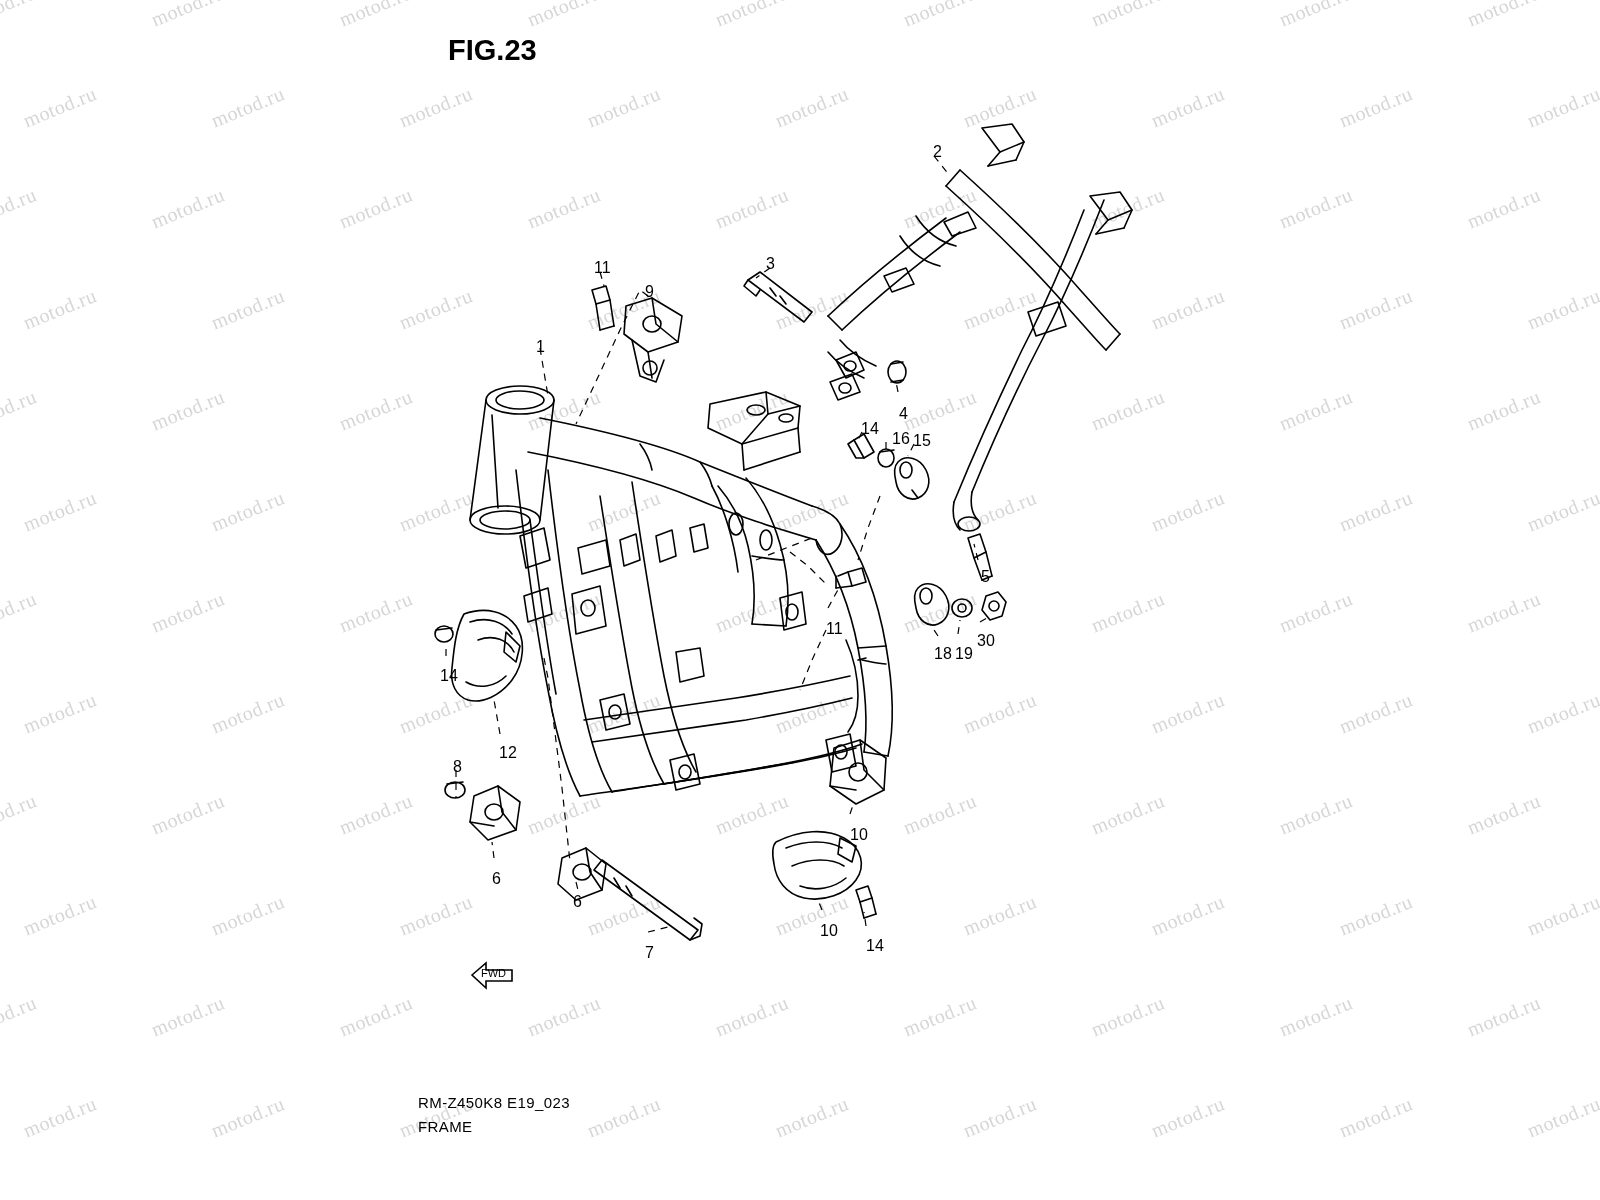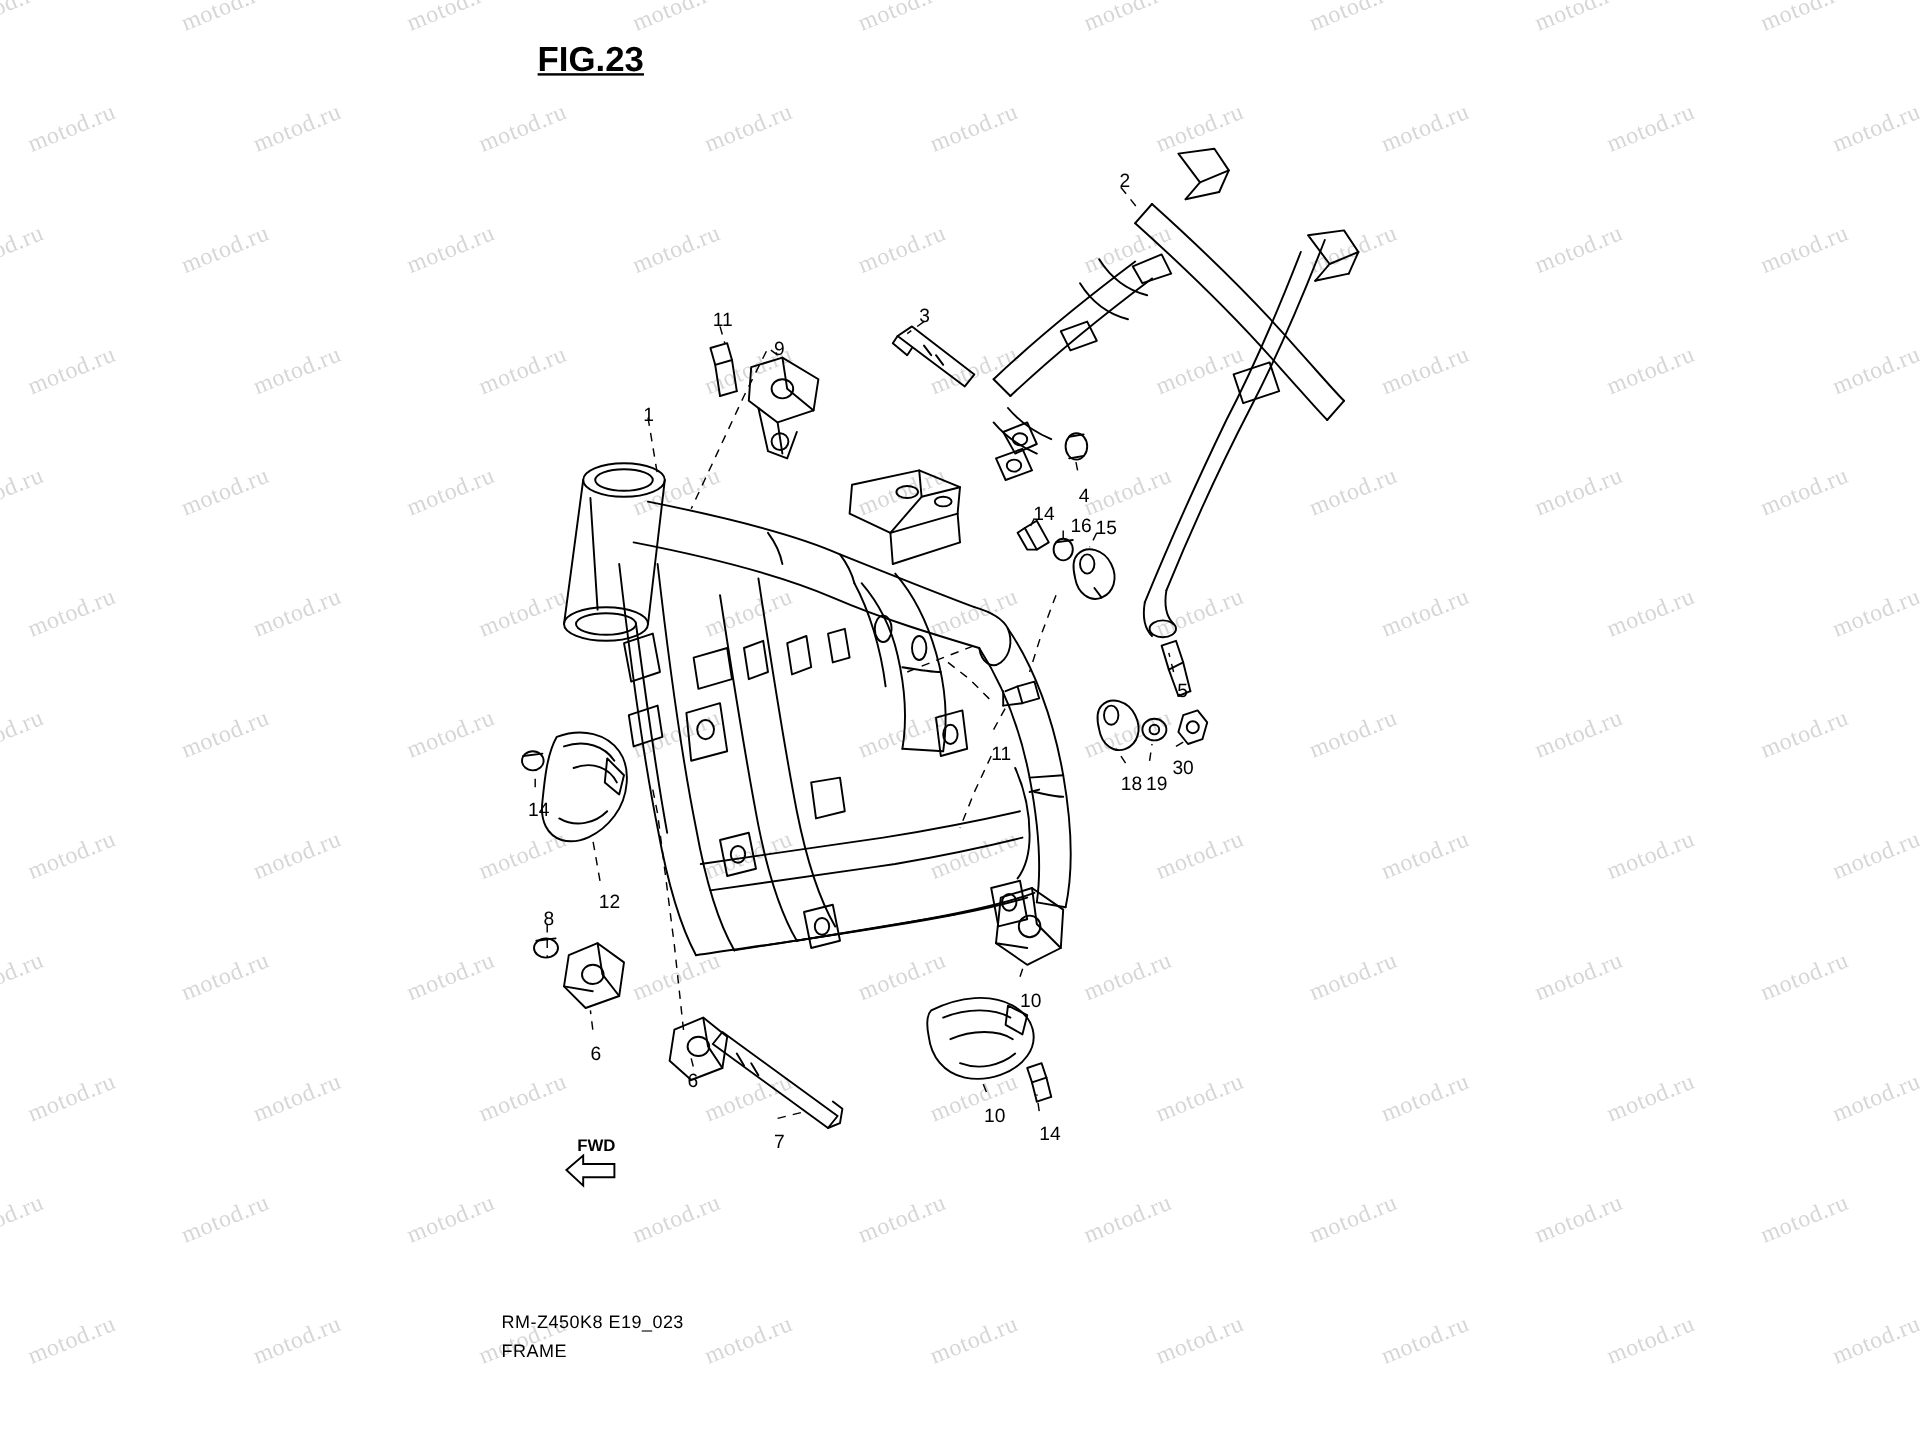--- a/index.html
+++ b/index.html
@@ -40,21 +40,20 @@
   #fig-label {
     position: absolute;
     left: 448px;
     top: 34px;
     font-family: "Liberation Sans", sans-serif;
     font-size: 29px;
     font-weight: bold;
     color: #000000;
     letter-spacing: 0px;
     z-index: 10;
-    text-decoration: underline;
   }
   
   #footer-code {
     position: absolute;
     left: 418px;
     top: 1094px;
     font-size: 15px;
     color: #000;
     letter-spacing: 0.4px;
     z-index: 10;
@@ -80,23 +79,23 @@
   .callout {
     position: absolute;
     font-size: 16px;
     color: #000;
     z-index: 12;
     white-space: nowrap;
   }
   #fwd-text {
     position: absolute;
     left: 481px;
-    top: 946px;
-    font-size: 14px;
-    font-weight: bold;
+    top: 967px;
+    font-size: 11px;
+    font-weight: normal;
     color: #000;
     z-index: 12;
   }
 </style>
 </head>
 <body>
 
 <div id="page">
 
   <div id="watermark-layer">

